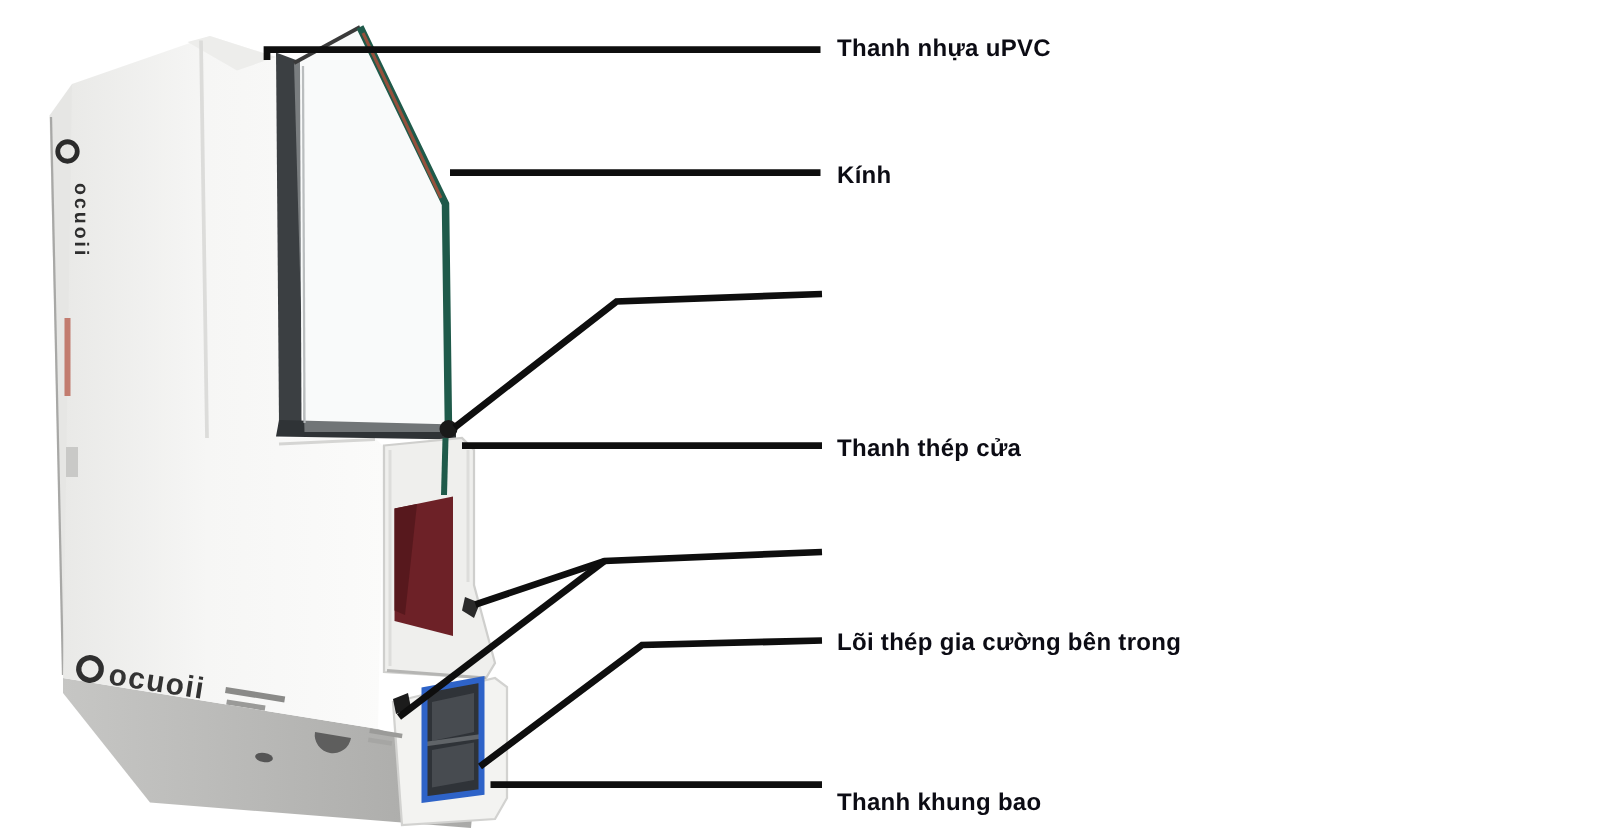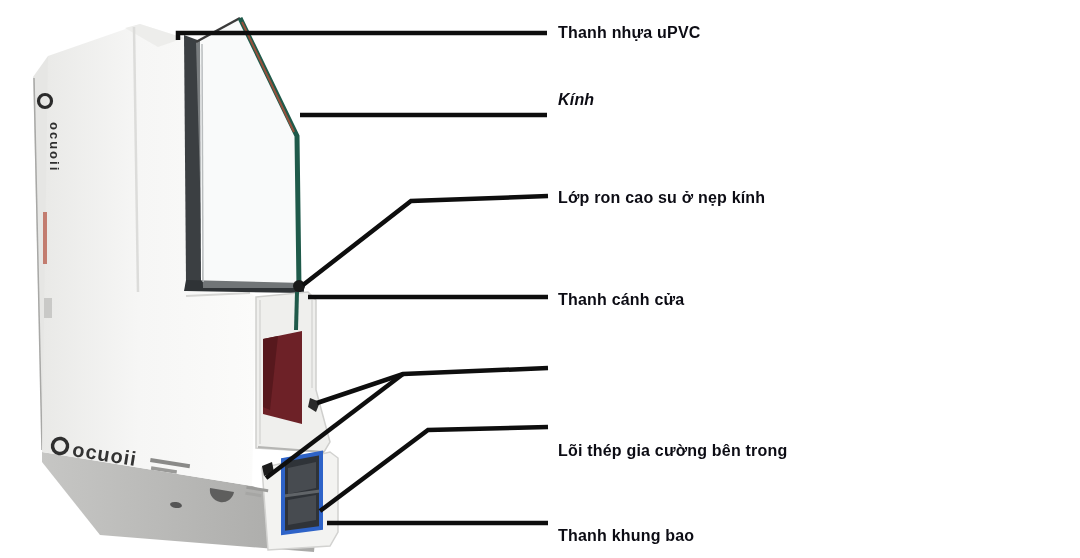--- a/index.html
+++ b/index.html
@@ -15,25 +15,25 @@
     position:absolute;
     left:558px;
     font-weight:700;
     font-size:16px;
     line-height:32px;
     color:#0c0c14;
     white-space:nowrap;
     letter-spacing:0.2px;
   }
   .lbl-1{top:17px;}
-  .lbl-2{top:84px;font-style:italic;}
+  .lbl-2{top:102px;}
   .lbl-3{top:182px;}
   .lbl-4{top:284px;}
   .lbl-5{top:353px;}
-  .lbl-6{top:435px;}
+  .lbl-6{top:413px;}
   .lbl-7{top:484px;margin-top:36px;}
 </style>
 </head>
 <body>
 
 <div id="canvas">
 
   <svg id="illustration" viewBox="0 0 1080 558" xmlns="http://www.w3.org/2000/svg">
 
     <defs>
@@ -128,18 +128,17 @@
       <polyline points="308,297 548,297"></polyline>
       <polyline points="317,403 403,374 548,368"></polyline>
       <polyline points="266,478 403,374"></polyline>
       <polyline points="320,511 428,430 548,427"></polyline>
       <polyline points="327,523 548,523"></polyline>
     </g>
   </svg>
 
   <div class="callout lbl-1">Thanh nhựa uPVC</div>
   <div class="callout lbl-2">Kính</div>
-  <div class="callout lbl-3">Lớp ron cao su ở nẹp kính</div>
-  <div class="callout lbl-4">Thanh cánh cửa</div>
+  <div class="callout lbl-4">Thanh thép cửa</div>
   <div class="callout lbl-6">Lõi thép gia cường bên trong</div>
   <div class="callout lbl-7">Thanh khung bao</div>
 
 </div>
 
 </body></html>

